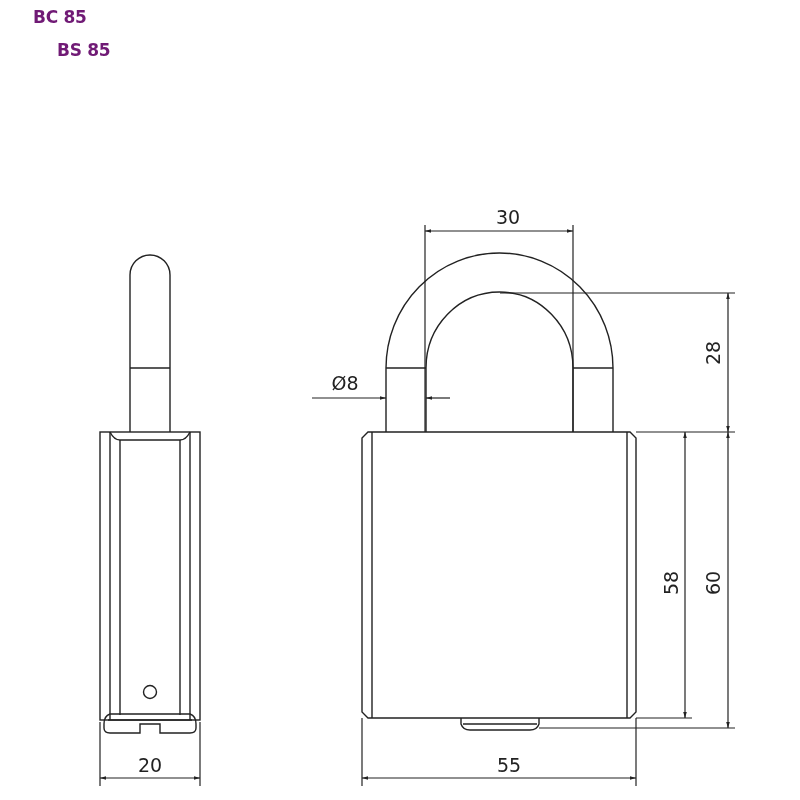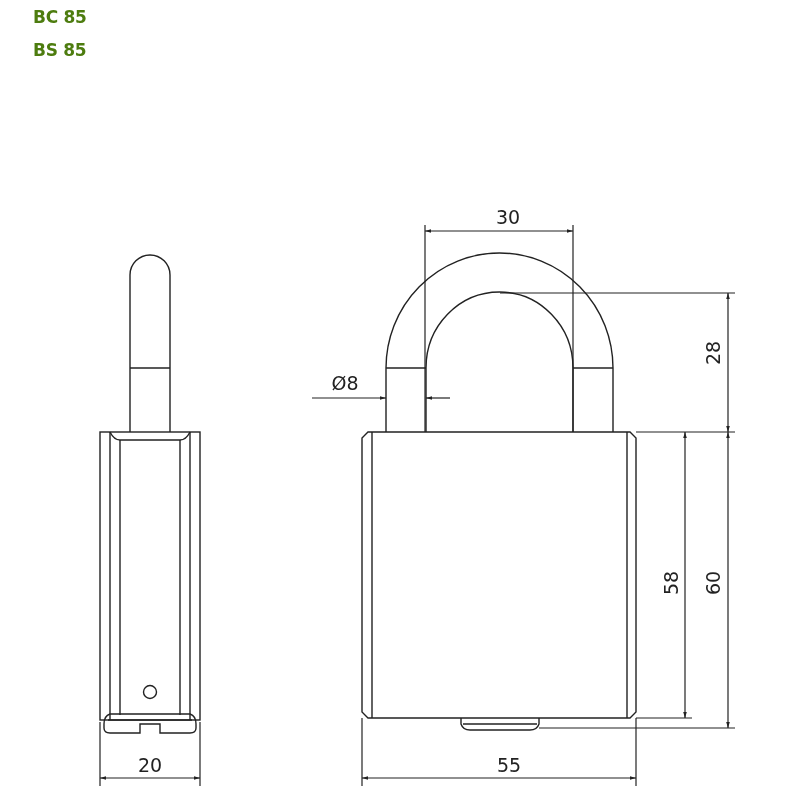--- a/index.html
+++ b/index.html
@@ -1,19 +1,19 @@
 <!DOCTYPE html>
 <html><head>
   <meta charset="utf-8">
   <style>
     html, body { margin: 0; padding: 0; background: #ffffff; }
     body { width: 800px; height: 800px; position: relative; overflow: hidden; font-family: "Liberation Sans", sans-serif; }
-    .title { position: absolute; left: 33px; font-weight: bold; font-size: 17px; color: #4d7c0f; font-family: "DejaVu Sans", sans-serif; letter-spacing: -0.3px; }
+    .title { position: absolute; left: 33px; font-weight: bold; font-size: 17px; color: #701a75; font-family: "DejaVu Sans", sans-serif; letter-spacing: -0.3px; }
     #t1 { top: 7px; }
-    #t2 { top: 40px; }
+    #t2 { top: 40px; margin-left: 24px; }
     svg { position: absolute; left: 0; top: 0; }
     .dimtext { font-family: "DejaVu Sans", sans-serif; font-size: 19px; fill: #222; }
   </style>
 </head>
 <body>
 
 <div class="title" id="t1">BC 85</div>
 <div class="title" id="t2">BS 85</div>
 
 <svg width="800" height="800" viewBox="0 0 800 800">

